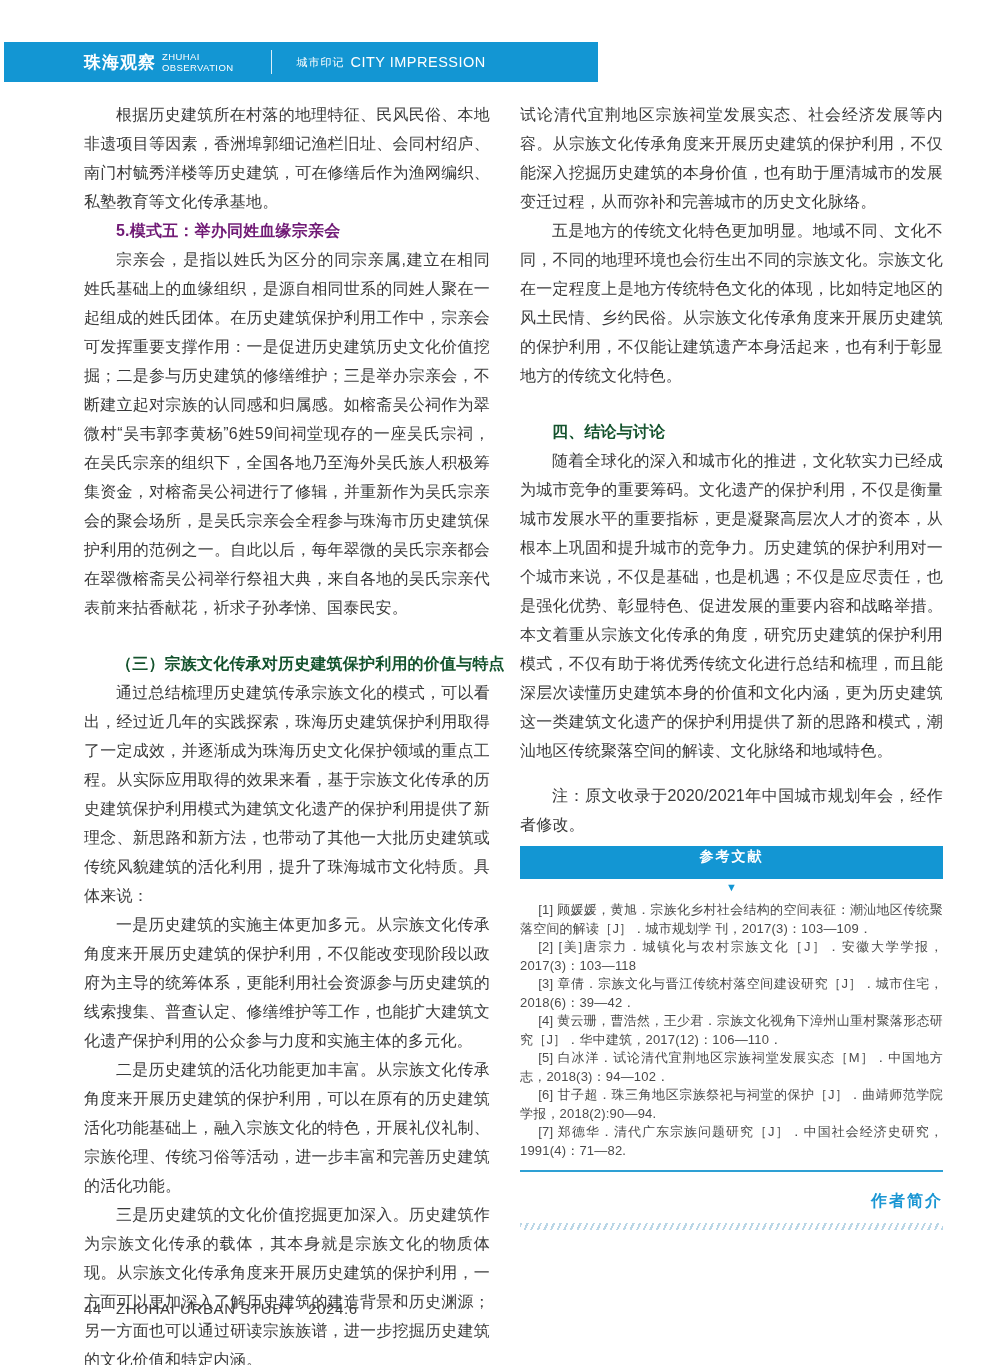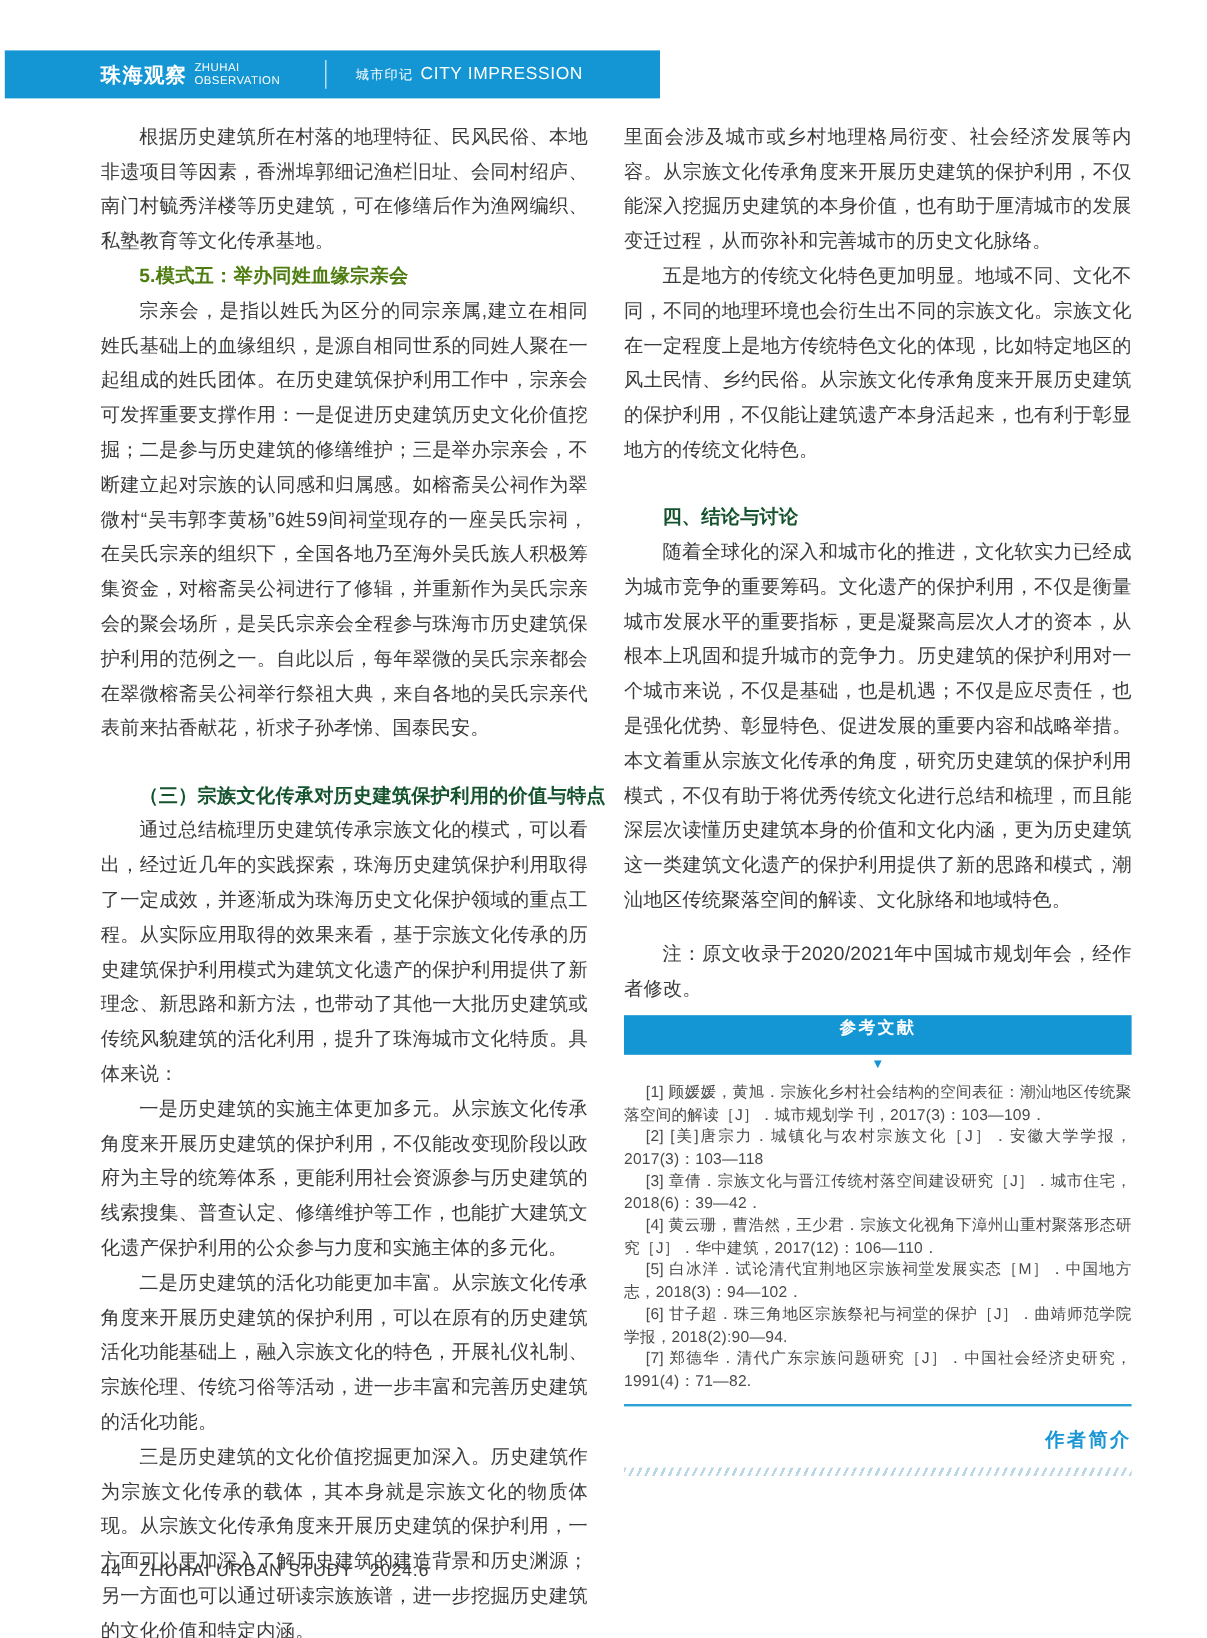--- a/index.html
+++ b/index.html
@@ -7,21 +7,21 @@
   .page {
     position:relative;
     width:1006px; height:1365px;
     background:#ffffff;
     font-family:"Liberation Sans","DejaVu Sans",sans-serif;
     overflow:hidden;
   }
   
   .header-bar {
     position:absolute; left:4px; top:42px;
-    width:546px; height:40px;
+    width:594px; height:40px;
     background:#1396d3;
     display:flex; align-items:center;
     color:#fff;
   }
   .brand-cn { margin-left:80px; font-size:17px; font-weight:bold; letter-spacing:1px; }
   .brand-en { margin-left:6px; font-size:9.5px; line-height:11px; letter-spacing:.4px; }
   .header-divider { width:1px; height:24px; background:rgba(255,255,255,.85); margin-left:38px; }
   .section-title { margin-left:24px; font-size:11px; letter-spacing:1px; }
   .section-en { margin-left:6px; font-size:14.5px; letter-spacing:.5px; }
 
@@ -30,21 +30,21 @@
     position:absolute; top:100px;
     color:#3a3a3a;
     font-size:16px; line-height:29px;
     text-align:justify;
     letter-spacing:.2px;
   }
   .col-left  { left:84px;  width:406px; }
   .col-right { left:520px; width:423px; }
   .col p { text-indent:2em; }
   .col p.no-indent { text-indent:0; }
-  .h-sub { font-weight:bold; color:#4d7c0f; text-indent:2em; }
+  .h-sub { font-weight:bold; color:#701a75; text-indent:2em; }
   .h-section { font-weight:bold; color:#14532d; text-indent:2em; margin-top:27px; white-space:nowrap; }
   .note-para { margin-top:16px; }
 
   
   .ref-bar {
     margin-top:7px; height:33px;
     background:#1396d3; color:#fff;
     font-size:14px; font-weight:bold; letter-spacing:2px;
     text-align:center; line-height:21px;
     text-indent:0;
@@ -92,21 +92,21 @@
     <p>宗亲会，是指以姓氏为区分的同宗亲属,建立在相同姓氏基础上的血缘组织，是源自相同世系的同姓人聚在一起组成的姓氏团体。在历史建筑保护利用工作中，宗亲会可发挥重要支撑作用：一是促进历史建筑历史文化价值挖掘；二是参与历史建筑的修缮维护；三是举办宗亲会，不断建立起对宗族的认同感和归属感。如榕斋吴公祠作为翠微村“吴韦郭李黄杨”6姓59间祠堂现存的一座吴氏宗祠，在吴氏宗亲的组织下，全国各地乃至海外吴氏族人积极筹集资金，对榕斋吴公祠进行了修辑，并重新作为吴氏宗亲会的聚会场所，是吴氏宗亲会全程参与珠海市历史建筑保护利用的范例之一。自此以后，每年翠微的吴氏宗亲都会在翠微榕斋吴公祠举行祭祖大典，来自各地的吴氏宗亲代表前来拈香献花，祈求子孙孝悌、国泰民安。</p>
     <div class="h-section">（三）宗族文化传承对历史建筑保护利用的价值与特点</div>
     <p>通过总结梳理历史建筑传承宗族文化的模式，可以看出，经过近几年的实践探索，珠海历史建筑保护利用取得了一定成效，并逐渐成为珠海历史文化保护领域的重点工程。从实际应用取得的效果来看，基于宗族文化传承的历史建筑保护利用模式为建筑文化遗产的保护利用提供了新理念、新思路和新方法，也带动了其他一大批历史建筑或传统风貌建筑的活化利用，提升了珠海城市文化特质。具体来说：</p>
     <p>一是历史建筑的实施主体更加多元。从宗族文化传承角度来开展历史建筑的保护利用，不仅能改变现阶段以政府为主导的统筹体系，更能利用社会资源参与历史建筑的线索搜集、普查认定、修缮维护等工作，也能扩大建筑文化遗产保护利用的公众参与力度和实施主体的多元化。</p>
     <p>二是历史建筑的活化功能更加丰富。从宗族文化传承角度来开展历史建筑的保护利用，可以在原有的历史建筑活化功能基础上，融入宗族文化的特色，开展礼仪礼制、宗族伦理、传统习俗等活动，进一步丰富和完善历史建筑的活化功能。</p>
     <p>三是历史建筑的文化价值挖掘更加深入。历史建筑作为宗族文化传承的载体，其本身就是宗族文化的物质体现。从宗族文化传承角度来开展历史建筑的保护利用，一方面可以更加深入了解历史建筑的建造背景和历史渊源；另一方面也可以通过研读宗族族谱，进一步挖掘历史建筑的文化价值和特定内涵。</p>
 
   </div>
 
   <div class="col col-right">
-    <p class="no-indent">里面会涉及城市或乡村地理格局衍变、社会经济发展等内容。从宗族文化传承角度来开展历史建筑的保护利用，不仅能深入挖掘历史建筑的本身价值，也有助于厘清城市的发展变迁过程，从而弥补和完善城市的历史文化脉络。</p>
+    <p class="no-indent">试论清代宜荆地区宗族祠堂发展实态、社会经济发展等内容。从宗族文化传承角度来开展历史建筑的保护利用，不仅能深入挖掘历史建筑的本身价值，也有助于厘清城市的发展变迁过程，从而弥补和完善城市的历史文化脉络。</p>
     <p>五是地方的传统文化特色更加明显。地域不同、文化不同，不同的地理环境也会衍生出不同的宗族文化。宗族文化在一定程度上是地方传统特色文化的体现，比如特定地区的风土民情、乡约民俗。从宗族文化传承角度来开展历史建筑的保护利用，不仅能让建筑遗产本身活起来，也有利于彰显地方的传统文化特色。</p>
     <div class="h-section">四、结论与讨论</div>
     <p>随着全球化的深入和城市化的推进，文化软实力已经成为城市竞争的重要筹码。文化遗产的保护利用，不仅是衡量城市发展水平的重要指标，更是凝聚高层次人才的资本，从根本上巩固和提升城市的竞争力。历史建筑的保护利用对一个城市来说，不仅是基础，也是机遇；不仅是应尽责任，也是强化优势、彰显特色、促进发展的重要内容和战略举措。本文着重从宗族文化传承的角度，研究历史建筑的保护利用模式，不仅有助于将优秀传统文化进行总结和梳理，而且能深层次读懂历史建筑本身的价值和文化内涵，更为历史建筑这一类建筑文化遗产的保护利用提供了新的思路和模式，潮汕地区传统聚落空间的解读、文化脉络和地域特色。</p>
     <p class="note-para">注：原文收录于2020/2021年中国城市规划年会，经作者修改。</p>
 
     <div class="ref-bar">参考文献</div>
     <div class="ref-arrow">▼</div>
 
     <div class="ref-list">
       <div class="ref-item">[1] 顾媛媛，黄旭．宗族化乡村社会结构的空间表征：潮汕地区传统聚落空间的解读［J］．城市规划学 刊，2017(3)：103—109．</div>

